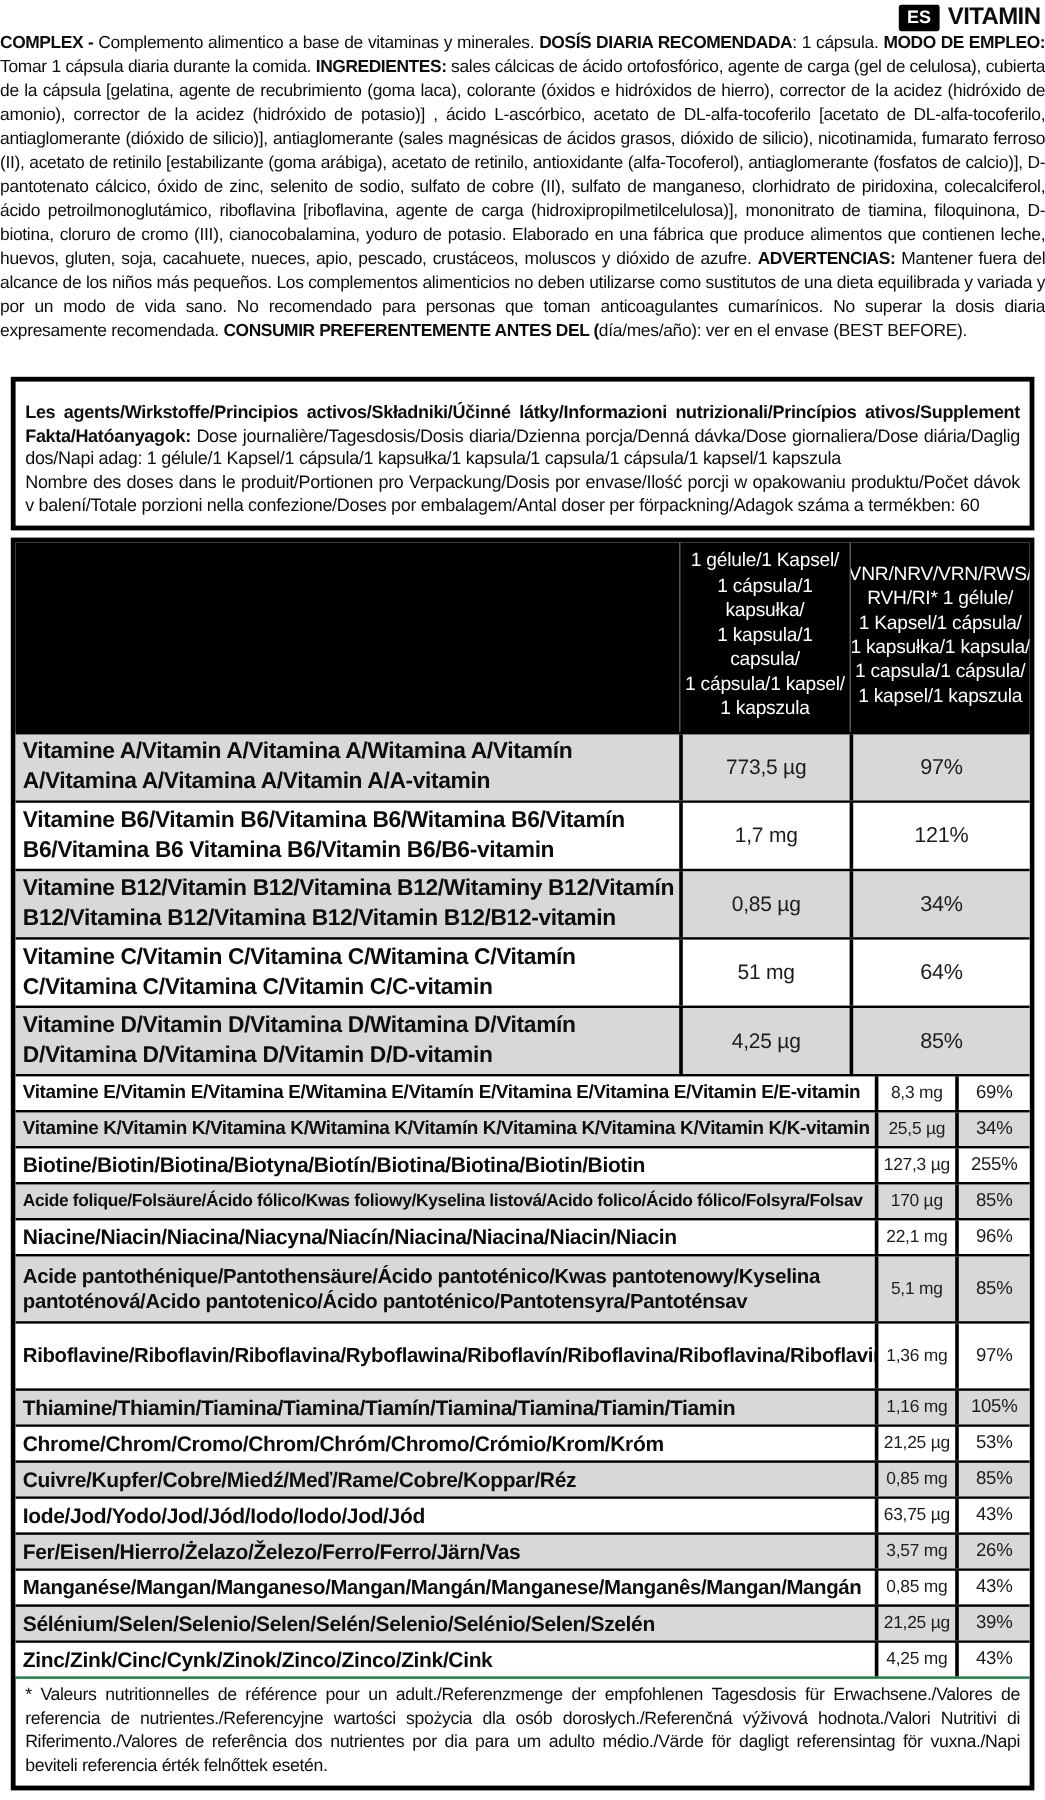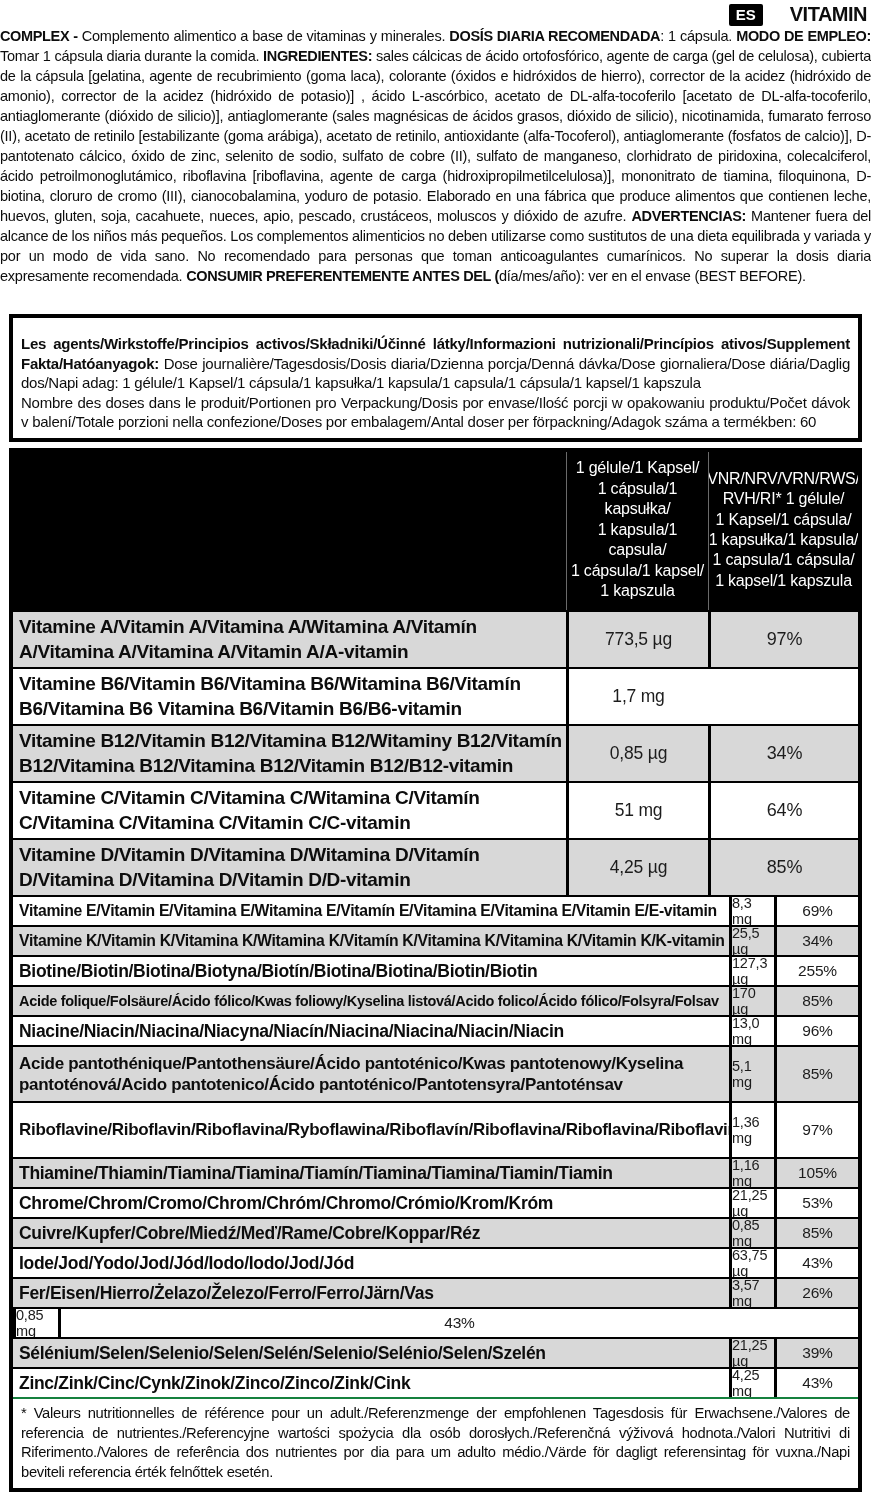--- a/index.html
+++ b/index.html
@@ -4,21 +4,21 @@
 <style>
   * { box-sizing: border-box; margin: 0; padding: 0; }
   html,body { width: 871px; background: #fff; }
   body {
     height: 1500px; overflow: hidden;
     font-family: "Liberation Sans", sans-serif;
     color: #0d0d0d;
   }
   .topbar { height: 26px; display: flex; justify-content: flex-end; align-items: center; gap: 7px; padding: 3px 4px 0 0; }
   .es-badge { background: #000; color: #fff; font-weight: bold; font-size: 15px; line-height: 1; padding: 3px 7px 4px; border-radius: 2px; margin-left: 24px; }
-  .brand { font-weight: bold; font-size: 20px; letter-spacing: -0.5px; margin-left: 20px; }
+  .brand { font-weight: bold; font-size: 20px; letter-spacing: -0.5px; }
 
   .intro { height: 284px; overflow: hidden; text-align: justify; font-size: 15.5px; line-height: 1.38; letter-spacing: -0.25px; padding: 0 0; }
   .intro b { letter-spacing: -0.35px; }
 
   .info-box { margin: 4px 9px 6px; border: 4px solid #000; height: 128px; padding: 16px 8px; overflow: hidden; font-size: 15px; line-height: 1.3; letter-spacing: -0.25px; }
   .info-box p { text-align: justify; }
 
   .facts { margin: 0 9px; border: 4px solid #000; background: #fff; }
   .thead { display: flex; height: 158px; background: #000; color: #fff; }
   .th-label { width: 553px; }
@@ -35,21 +35,21 @@
 
   .row.wide { height: 57px; }
   .row.wide .lbl { width: 553px; font-size: 19px; line-height: 1.28; letter-spacing: -0.3px; }
   .row.wide .amt { width: 142px; font-size: 17.5px; }
   .row.wide .dv  { flex: 1; font-size: 18px; }
 
   .row.narrow { height: 30px; }
   .row.narrow.tall { height: 56px; }
   .row.narrow .lbl { width: 716px; font-size: 17.5px; white-space: nowrap; letter-spacing: -0.3px; }
   .row.narrow.tall .lbl { white-space: normal; line-height: 1.25; font-size: 17px; }
-  .row.narrow .amt { width: 45px; font-size: 14.5px; }
+  .row.narrow .amt { width: 67px; font-size: 14.5px; }
   .row.narrow .dv  { flex: 1; font-size: 15.5px; }
 
   .footnote { border-top: 2px solid #15803d; height: 91px; padding: 5px 8px; overflow: hidden;
               font-size: 15px; line-height: 1.33; letter-spacing: -0.3px; text-align: justify; }
 </style>
 </head>
 <body>
 
 <div class="page">
 
@@ -82,20 +82,21 @@
     </div>
     <div id="rows">
         <div class="row wide shade">
           <div class="lbl">Vitamine A/Vitamin A/Vitamina A/Witamina A/Vitamín A/Vitamina A/Vitamina A/Vitamin A/A-vitamin</div>
           <div class="amt">773,5 µg</div>
           <div class="dv">97%</div>
         </div>
         <div class="row wide">
           <div class="lbl">Vitamine B6/Vitamin B6/Vitamina B6/Witamina B6/Vitamín B6/Vitamina B6 Vitamina B6/Vitamin B6/B6-vitamin</div>
           <div class="amt">1,7 mg</div>
+          <div class="dv">121%</div>
         </div>
         <div class="row wide shade">
           <div class="lbl">Vitamine B12/Vitamin B12/Vitamina B12/Witaminy B12/Vitamín B12/Vitamina B12/Vitamina B12/Vitamin B12/B12-vitamin</div>
           <div class="amt">0,85 µg</div>
           <div class="dv">34%</div>
         </div>
         <div class="row wide">
           <div class="lbl">Vitamine C/Vitamin C/Vitamina C/Witamina C/Vitamín C/Vitamina C/Vitamina C/Vitamin C/C-vitamin</div>
           <div class="amt">51 mg</div>
           <div class="dv">64%</div>
@@ -120,21 +121,21 @@
           <div class="amt">127,3 µg</div>
           <div class="dv">255%</div>
         </div>
         <div class="row narrow shade">
           <div class="lbl" style="font-size: 14.5px;">Acide folique/Folsäure/Ácido fólico/Kwas foliowy/Kyselina listová/Acido folico/Ácido fólico/Folsyra/Folsav</div>
           <div class="amt">170 µg</div>
           <div class="dv">85%</div>
         </div>
         <div class="row narrow">
           <div class="lbl">Niacine/Niacin/Niacina/Niacyna/Niacín/Niacina/Niacina/Niacin/Niacin</div>
-          <div class="amt">13,0 mg</div>
+          <div class="amt">22,1 mg</div>
           <div class="dv">96%</div>
         </div>
         <div class="row narrow shade tall">
           <div class="lbl">Acide pantothénique/Pantothensäure/Ácido pantoténico/Kwas pantotenowy/Kyselina pantoténová/Acido pantotenico/Ácido pantoténico/Pantotensyra/Pantoténsav</div>
           <div class="amt">5,1 mg</div>
           <div class="dv">85%</div>
         </div>
         <div class="row narrow tall">
           <div class="lbl">Riboflavine/Riboflavin/Riboflavina/Ryboflawina/Riboflavín/Riboflavina/Riboflavina/Riboflavin/Riboflavin</div>
           <div class="amt">1,36 mg</div>
@@ -159,20 +160,21 @@
           <div class="lbl">Iode/Jod/Yodo/Jod/Jód/Iodo/Iodo/Jod/Jód</div>
           <div class="amt">63,75 µg</div>
           <div class="dv">43%</div>
         </div>
         <div class="row narrow shade">
           <div class="lbl">Fer/Eisen/Hierro/Żelazo/Železo/Ferro/Ferro/Järn/Vas</div>
           <div class="amt">3,57 mg</div>
           <div class="dv">26%</div>
         </div>
         <div class="row narrow">
+          <div class="lbl" style="font-size: 17px;">Manganése/Mangan/Manganeso/Mangan/Mangán/Manganese/Manganês/Mangan/Mangán</div>
           <div class="amt">0,85 mg</div>
           <div class="dv">43%</div>
         </div>
         <div class="row narrow shade">
           <div class="lbl">Sélénium/Selen/Selenio/Selen/Selén/Selenio/Selénio/Selen/Szelén</div>
           <div class="amt">21,25 µg</div>
           <div class="dv">39%</div>
         </div>
         <div class="row narrow">
           <div class="lbl">Zinc/Zink/Cinc/Cynk/Zinok/Zinco/Zinco/Zink/Cink</div>

